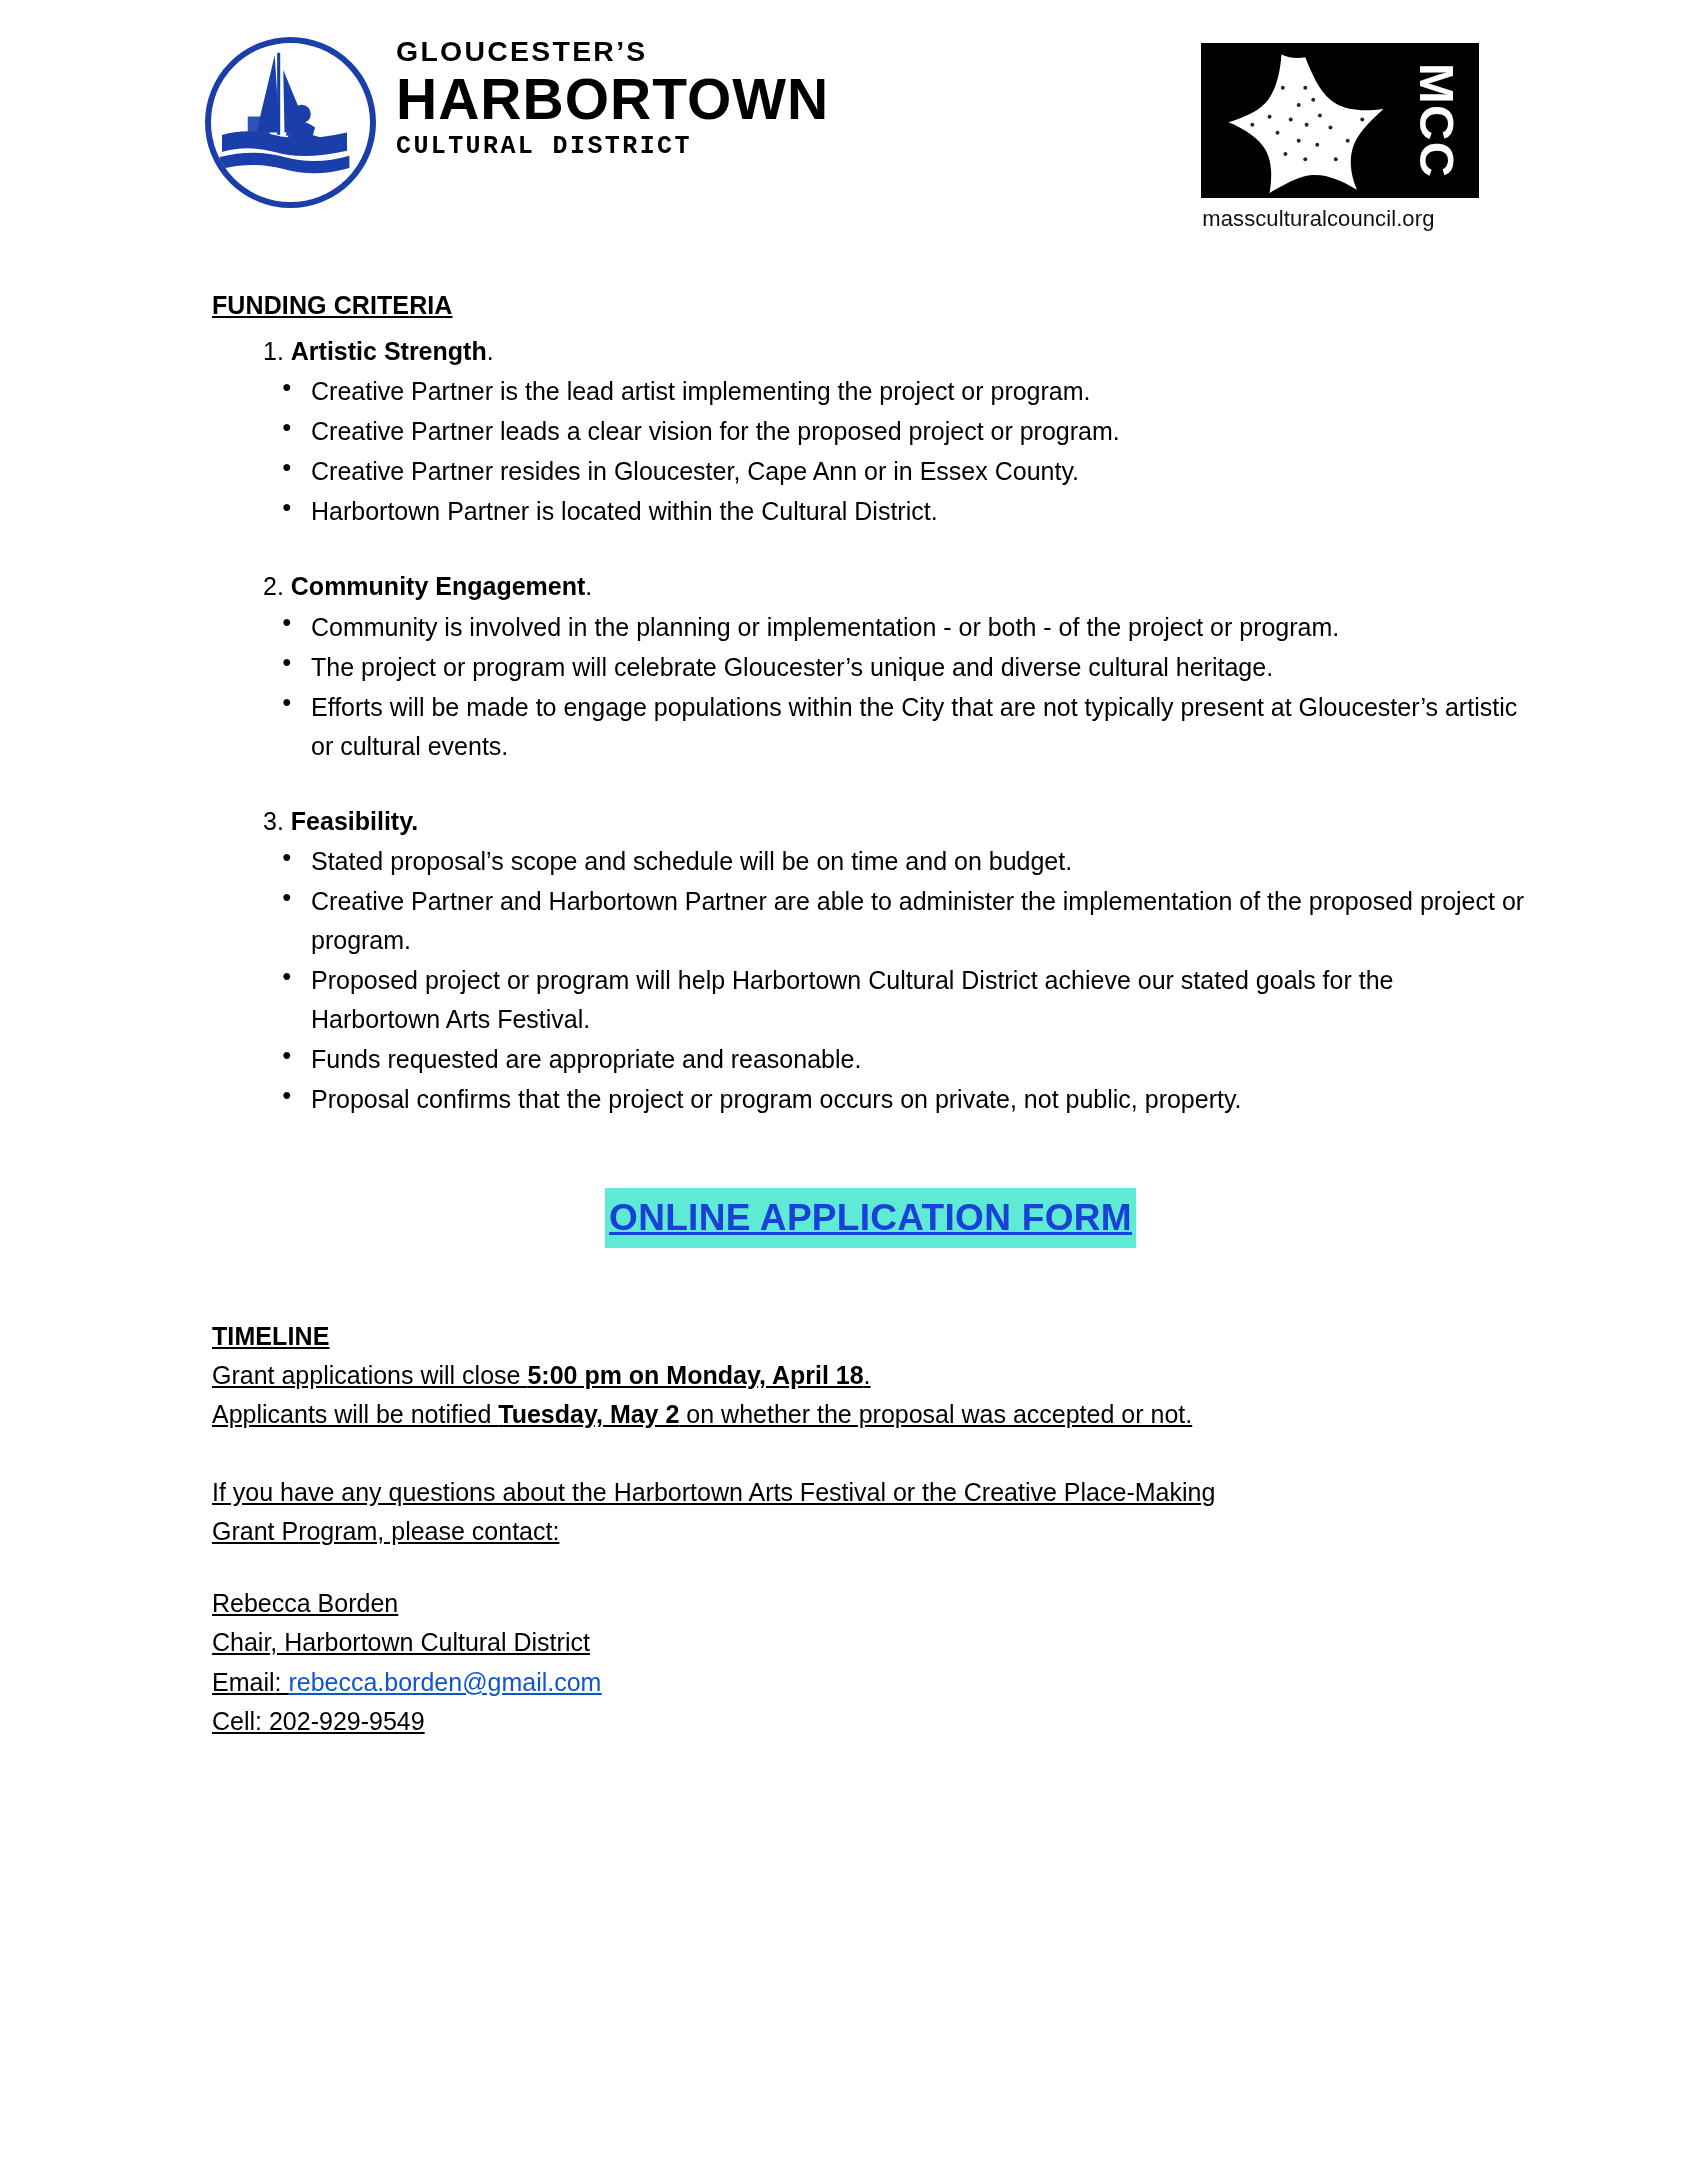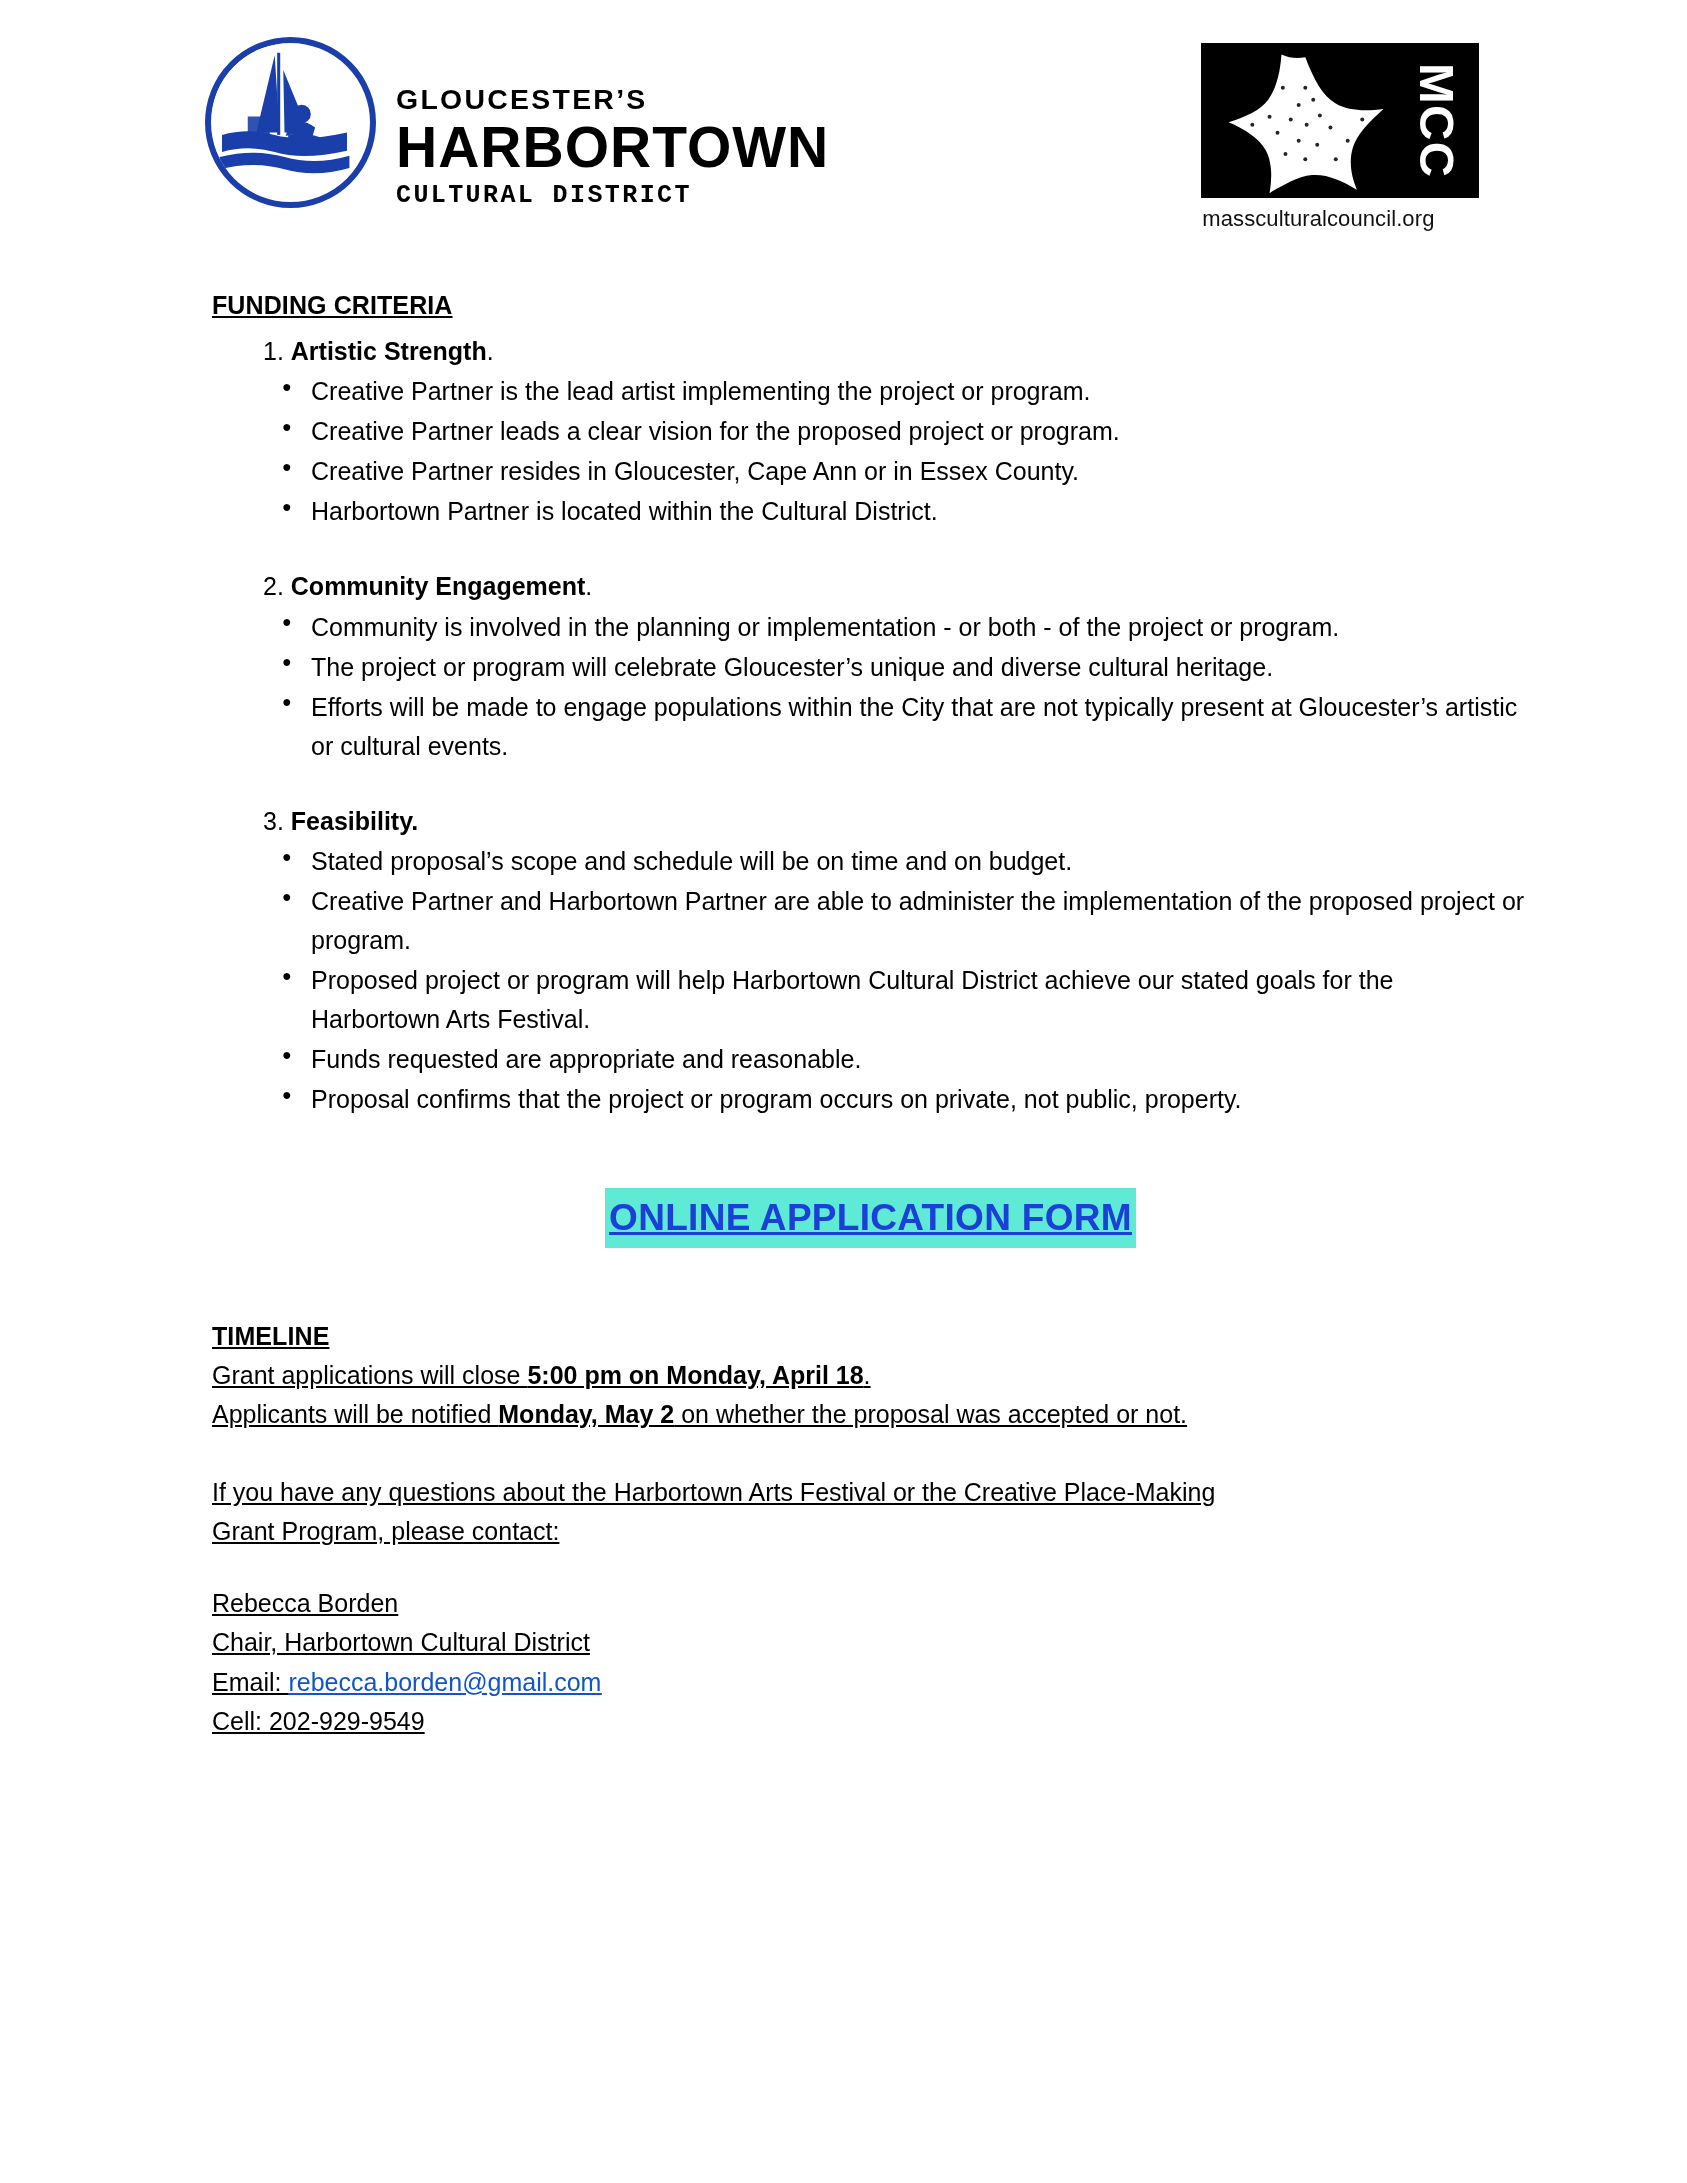--- a/index.html
+++ b/index.html
@@ -27,21 +27,21 @@
     top: 20px;
     left: 0;
     width: 1687px;
     height: 212px;
   }
   .logo-harbortown {
     position: absolute;
     left: 205px;
     top: 16.5px;
     display: flex;
-    align-items: flex-end;
+    align-items: flex-start;
     gap: 20px;
   }
   .seal {
     width: 159px;
     height: 159px;
     border-radius: 50%;
     border: 6px solid #1a3faa;
     position: relative;
     overflow: hidden;
     background: #ffffff;
@@ -305,21 +305,21 @@
     <div class="cta-wrap">
       <span class="cta-link">ONLINE APPLICATION FORM</span>
     </div>
 
     <div class="timeline-block">
       <div class="section-title">TIMELINE</div>
       <div class="line">
         <span>Grant applications will close </span><b>5:00 pm on Monday, April 18</b><span>.</span>
       </div>
       <div class="line">
-        <span>Applicants will be notified </span><b>Monday, May 2</b><span> on whether the proposal was accepted or not.</span>
+        <span>Applicants will be notified </span><b>Tuesday, May 2</b><span> on whether the proposal was accepted or not.</span>
       </div>
     </div>
 
     <div class="contact-block">
       <div class="line">If you have any questions about the Harbortown Arts Festival or the Creative Place-Making</div>
       <div class="line">Grant Program, please contact:</div>
     </div>
 
     <div class="sig-block">
       <div class="line">Rebecca Borden</div>

